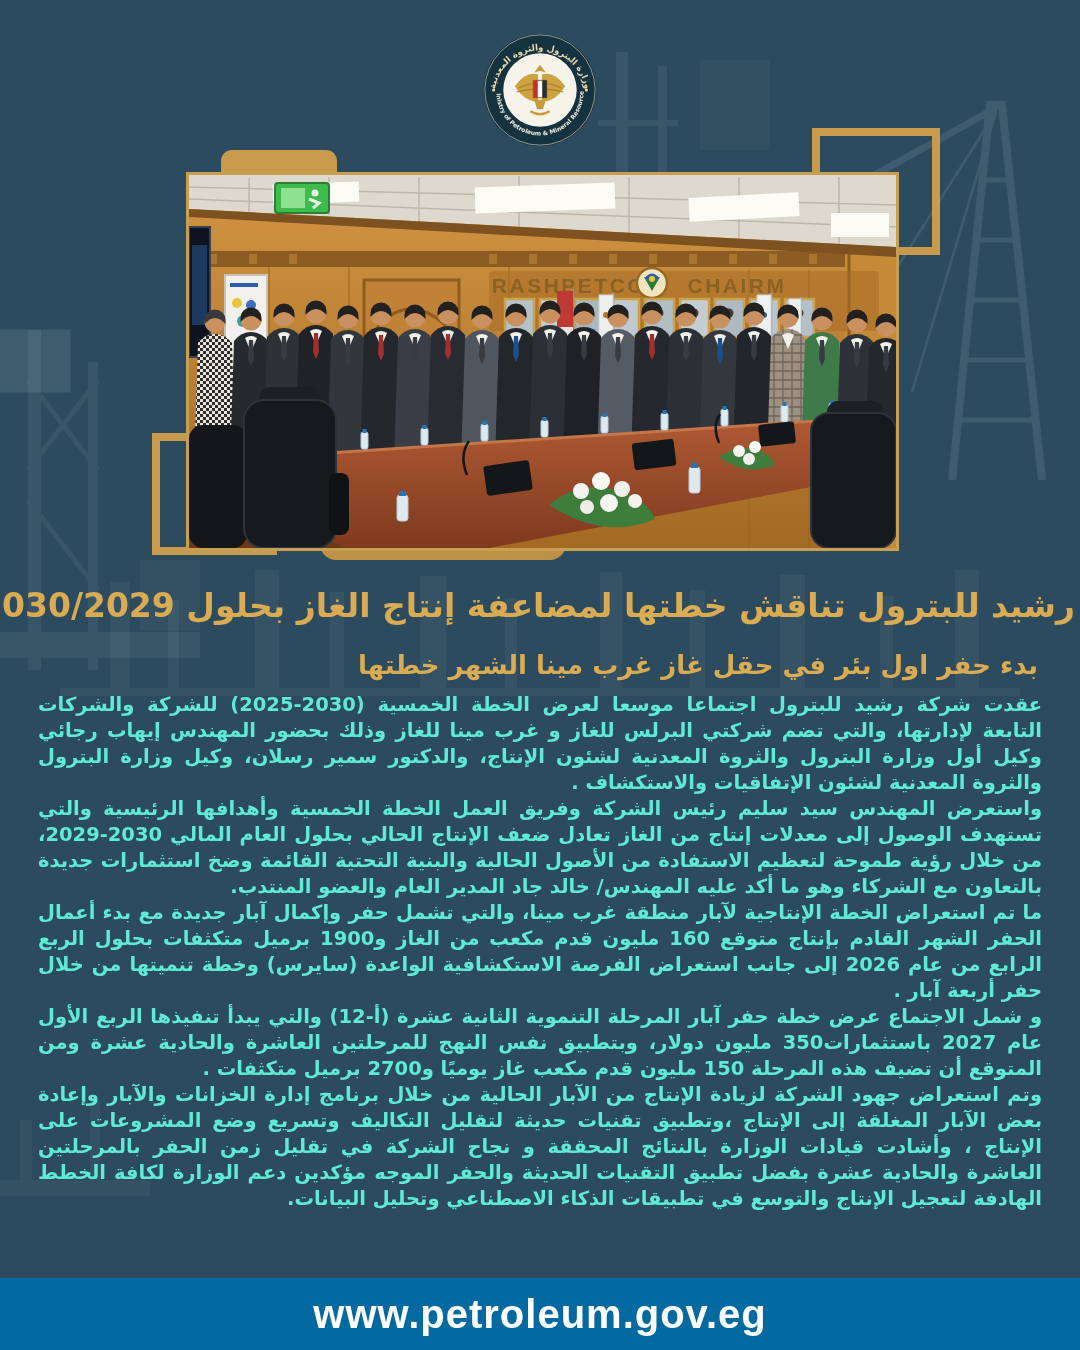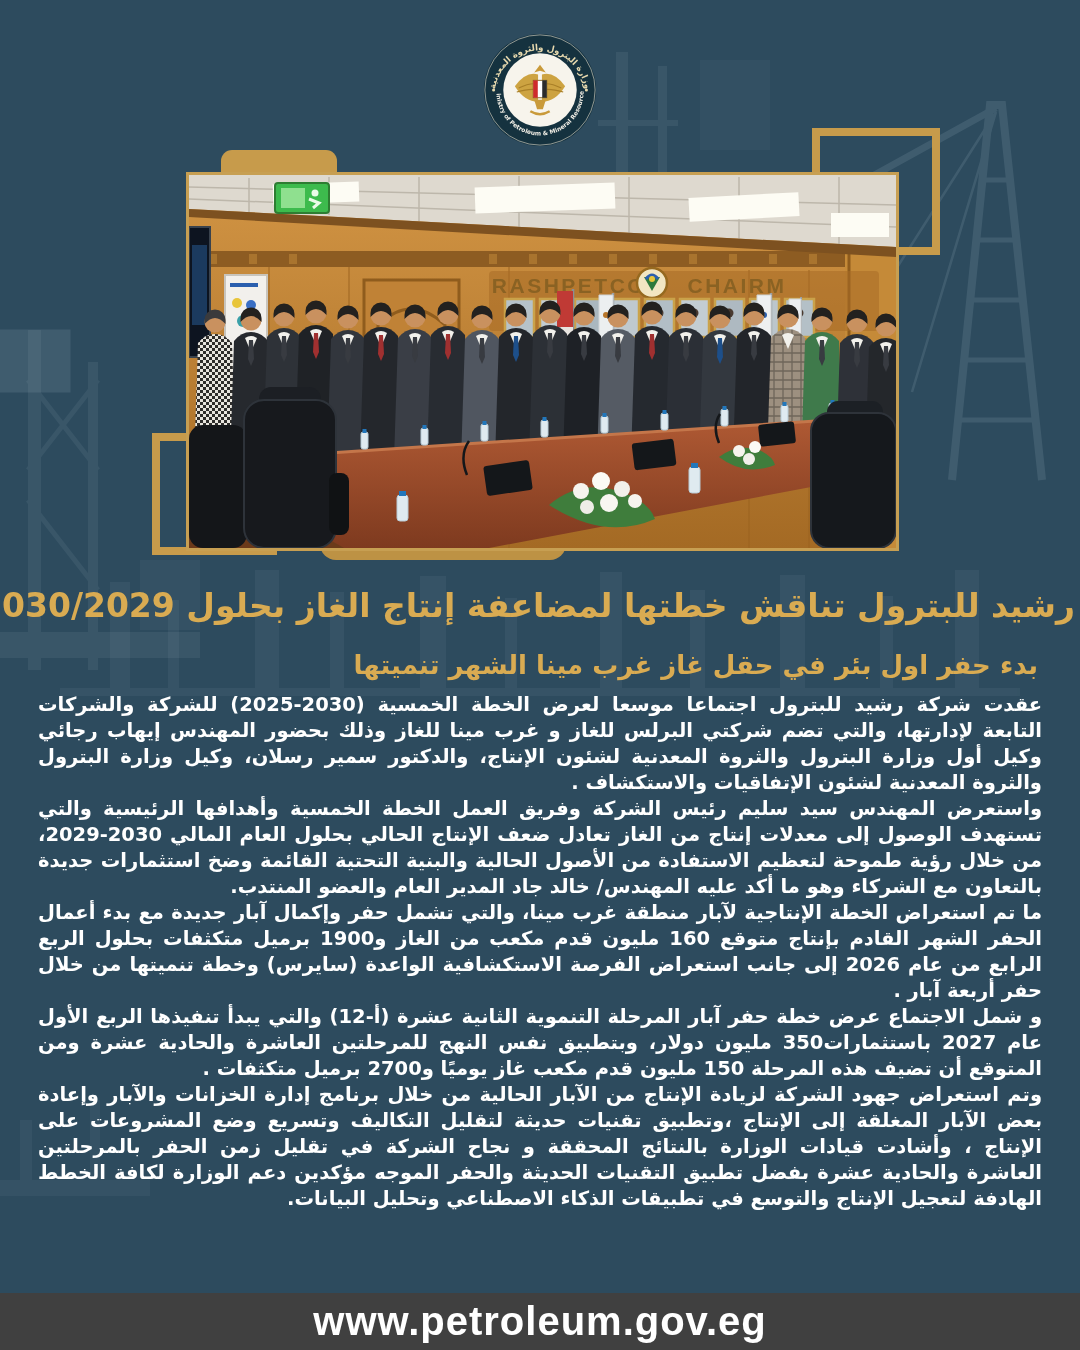--- a/index.html
+++ b/index.html
@@ -15,23 +15,23 @@
   .tab-bottom{left:320px;top:508px;width:246px;height:52px;background:#bd9244;border-radius:0 0 16px 16px;}
   .logo{position:absolute;left:482px;top:32px;width:116px;height:116px;z-index:3;}
   .photo{position:absolute;left:186px;top:172px;width:707px;height:373px;z-index:2;
          border:3px solid #c79f52;background:#b5762f;}
   .photo svg{display:block;width:100%;height:100%;}
   .headline{position:absolute;top:586px;left:5px;right:5px;z-index:3;direction:rtl;text-align:center;
             color:#d9ab52;font-size:33px;font-weight:bold;white-space:nowrap;}
   .subheadline{position:absolute;top:650px;right:42px;z-index:3;direction:rtl;
                color:#d9ab52;font-size:26px;font-weight:bold;}
   .article{position:absolute;top:692px;left:38px;right:38px;z-index:3;direction:rtl;
-           text-align:justify;color:#ffffff;font-size:19.5px;line-height:26px;font-weight:bold;}
+           text-align:justify;color:#5eead4;font-size:19.5px;line-height:26px;font-weight:bold;}
   .article p{margin:0;}
-  .footer{position:absolute;left:0;right:0;bottom:0;height:57px;background:#404040;z-index:4;
+  .footer{position:absolute;left:0;right:0;bottom:0;height:72px;background:#0369a1;z-index:4;
           display:flex;align-items:center;justify-content:center;}
   .footer span{color:#ffffff;font-family:"Liberation Sans",sans-serif;font-weight:bold;
                font-size:40px;letter-spacing:1px;}
 </style>
 </head>
 <body>
 
 <div class="canvas">
 
   <svg class="bg-sil" width="1080" height="1350" viewBox="0 0 1080 1350">
@@ -344,21 +344,21 @@
         <rect x="70" y="212" width="62" height="26" rx="12" fill="#1c1f24"></rect>
         <rect x="55" y="225" width="92" height="148" rx="20" fill="#17191d" stroke="#2e333a" stroke-width="2"></rect>
         <rect x="140" y="298" width="20" height="62" rx="8" fill="#101214"></rect>
         <rect x="638" y="226" width="56" height="24" rx="11" fill="#1c2025"></rect>
         <rect x="622" y="238" width="85" height="135" rx="18" fill="#15181c" stroke="#2e333a" stroke-width="2"></rect>
       </g>
     </svg>
   </div>
 
   <div class="headline">رشيد للبترول تناقش خطتها لمضاعفة إنتاج الغاز بحلول 2030/2029</div>
-  <div class="subheadline">بدء حفر اول بئر في حقل غاز غرب مينا الشهر تنميتها</div>
+  <div class="subheadline">بدء حفر اول بئر في حقل غاز غرب مينا الشهر خطتها</div>
 
   <div class="article">
     <p>عقدت شركة رشيد للبترول اجتماعا موسعا لعرض الخطة الخمسية (2030-2025) للشركة والشركات التابعة لإدارتها، والتي تضم شركتي البرلس للغاز و غرب مينا للغاز وذلك بحضور المهندس إيهاب رجائي وكيل أول وزارة البترول والثروة المعدنية لشئون الإنتاج، والدكتور سمير رسلان، وكيل وزارة البترول والثروة المعدنية لشئون الإتفاقيات والاستكشاف .</p>
     <p>واستعرض المهندس سيد سليم رئيس الشركة وفريق العمل الخطة الخمسية وأهدافها الرئيسية والتي تستهدف الوصول إلى معدلات إنتاج من الغاز تعادل ضعف الإنتاج الحالي بحلول العام المالي 2030-2029، من خلال رؤية طموحة لتعظيم الاستفادة من الأصول الحالية والبنية التحتية القائمة وضخ استثمارات جديدة بالتعاون مع الشركاء وهو ما أكد عليه المهندس/ خالد جاد المدير العام والعضو المنتدب.</p>
     <p>ما تم استعراض الخطة الإنتاجية لآبار منطقة  غرب مينا، والتي تشمل حفر وإكمال آبار جديدة مع بدء أعمال الحفر الشهر القادم بإنتاج متوقع 160 مليون قدم مكعب من الغاز و1900 برميل متكثفات بحلول الربع الرابع من عام 2026 إلى جانب استعراض الفرصة الاستكشافية الواعدة (سايرس) وخطة تنميتها من خلال حفر أربعة آبار .</p>
     <p>و شمل الاجتماع عرض خطة حفر آبار المرحلة التنموية الثانية عشرة (أ-12) والتي يبدأ تنفيذها الربع الأول عام 2027 باستثمارات350 مليون دولار، وبتطبيق نفس النهج للمرحلتين العاشرة والحادية عشرة ومن المتوقع أن تضيف هذه المرحلة 150 مليون قدم مكعب غاز يوميًا و2700 برميل متكثفات .</p>
     <p>وتم استعراض جهود الشركة لزيادة الإنتاج من الآبار الحالية من خلال برنامج إدارة الخزانات والآبار  وإعادة بعض الآبار المغلقة إلى الإنتاج ،وتطبيق تقنيات حديثة لتقليل التكاليف وتسريع وضع المشروعات على الإنتاج ، وأشادت قيادات الوزارة بالنتائج المحققة و نجاح الشركة في تقليل زمن الحفر بالمرحلتين  العاشرة والحادية عشرة بفضل تطبيق التقنيات الحديثة والحفر الموجه مؤكدين دعم الوزارة لكافة الخطط الهادفة لتعجيل الإنتاج والتوسع في تطبيقات الذكاء الاصطناعي وتحليل البيانات.</p>
   </div>
 
   <div class="footer">

